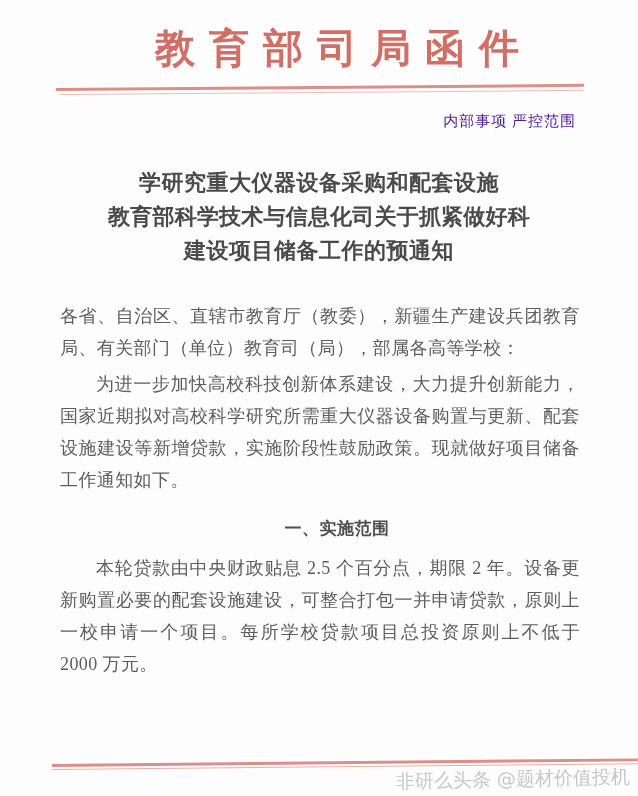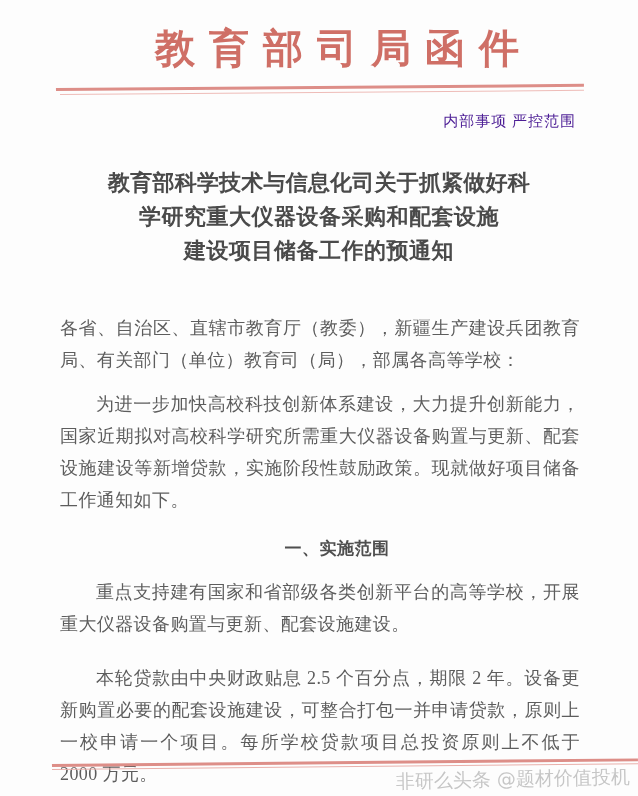--- a/index.html
+++ b/index.html
@@ -102,21 +102,21 @@
     left: 60px;
     width: 520px;
   }
   .para {
     font-family: "Liberation Serif", "DejaVu Serif", serif;
     font-size: 18px;
     line-height: 32px;
     color: #5d5d5d;
     letter-spacing: 0.4px;
     text-align: justify;
-    margin: 12px 0 2px 0;
+    margin: 0 0 2px 0;
   }
   .para.indent { text-indent: 36px; }
   .para.addressee { margin-bottom: 4px; }
 
   .heading {
     font-family: "DejaVu Sans", "Liberation Sans", sans-serif;
     font-size: 17px;
     font-weight: 700;
     color: #4f4f4f;
     line-height: 32px;
@@ -178,35 +178,34 @@
   </div>
 
   <div class="rule-top">
     <div class="thick"></div>
     <div class="thin"></div>
   </div>
 
   <div class="classification">内部事项 严控范围</div>
 
   <div class="doc-title">
+    <span class="tline">学研究重大仪器设备采购和配套设施</span>
     <span class="tline tline-1">教育部科学技术与信息化司关于抓紧做好科</span>
-    <span class="tline">学研究重大仪器设备采购和配套设施</span>
     <span class="tline">建设项目储备工作的预通知</span>
   </div>
 
   <div class="body-area">
 
     <p class="para addressee">各省、自治区、直辖市教育厅（教委），新疆生产建设兵团教育局、有关部门（单位）教育司（局），部属各高等学校：</p>
 
     <p class="para indent">为进一步加快高校科技创新体系建设，大力提升创新能力，国家近期拟对高校科学研究所需重大仪器设备购置与更新、配套设施建设等新增贷款，实施阶段性鼓励政策。现就做好项目储备工作通知如下。</p>
 
     <div class="spacer-sm"></div>
 
     <p class="heading">一、实施范围</p>
-    <p class="para indent">重点支持建有国家和省部级各类创新平台的高等学校，开展重大仪器设备购置与更新、配套设施建设。</p>
 
     <div class="spacer-sm"></div>
 
     <p class="para indent">本轮贷款由中央财政贴息 2.5 个百分点，期限 2 年。设备更新购置必要的配套设施建设，可整合打包一并申请贷款，原则上一校申请一个项目。每所学校贷款项目总投资原则上不低于 2000 万元。</p>
 
   </div>
 
   <div class="rule-bottom">
     <div class="thick"></div>
     <div class="thin"></div>

